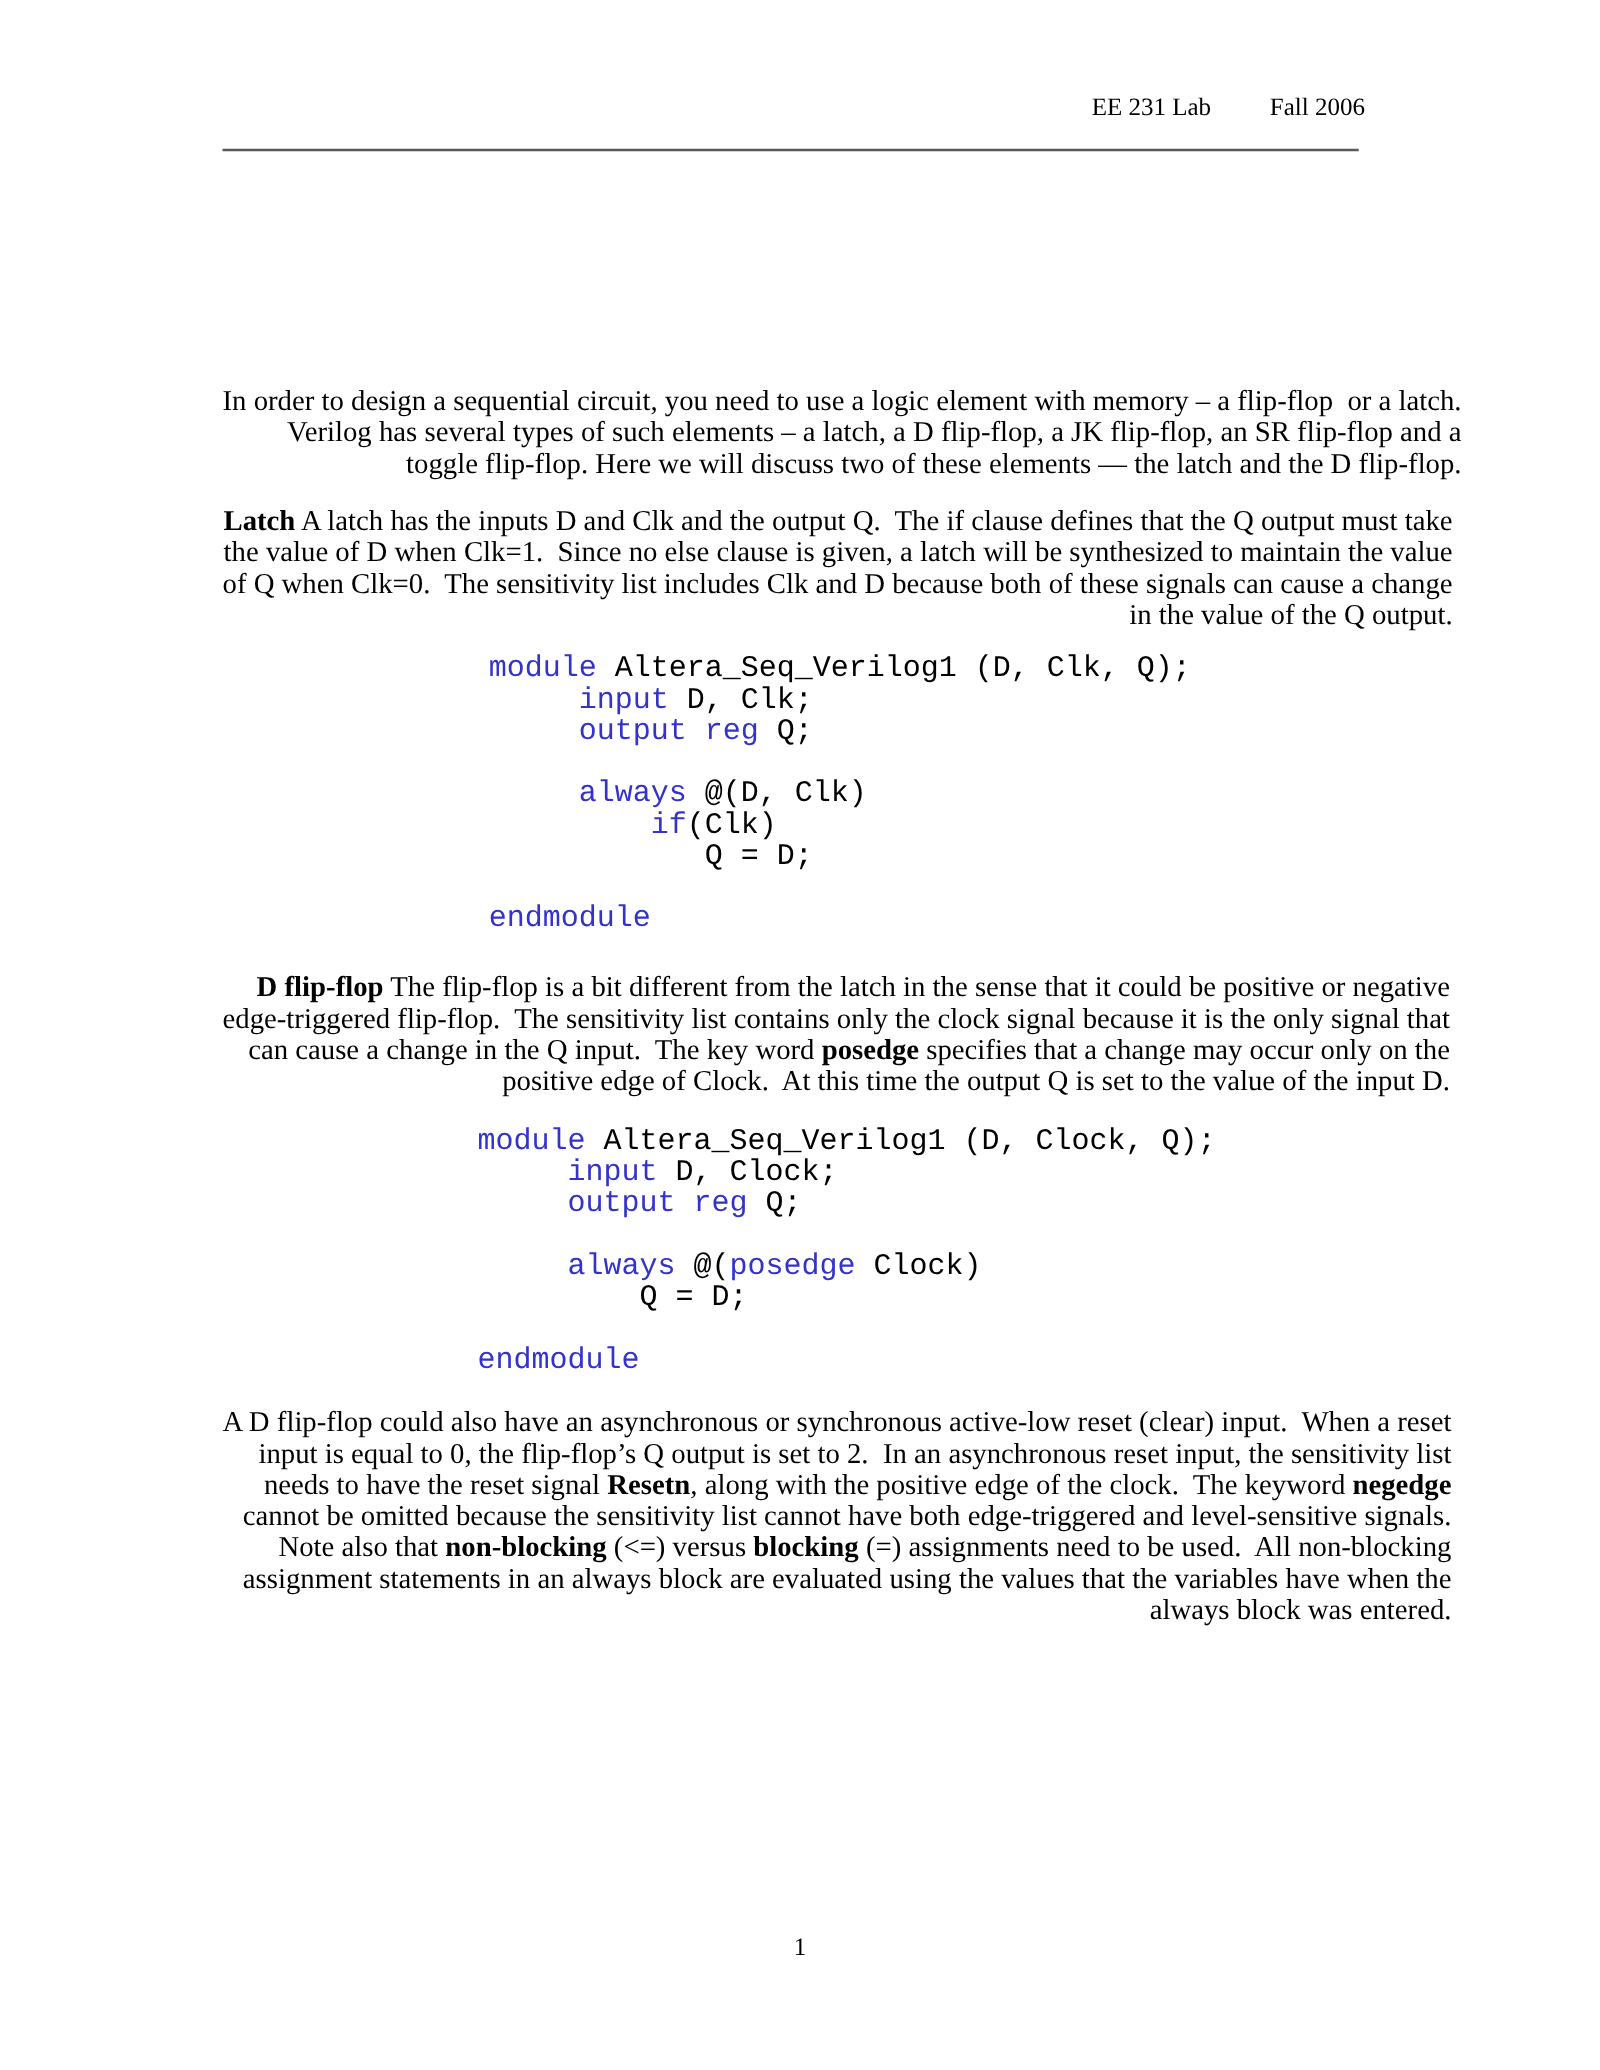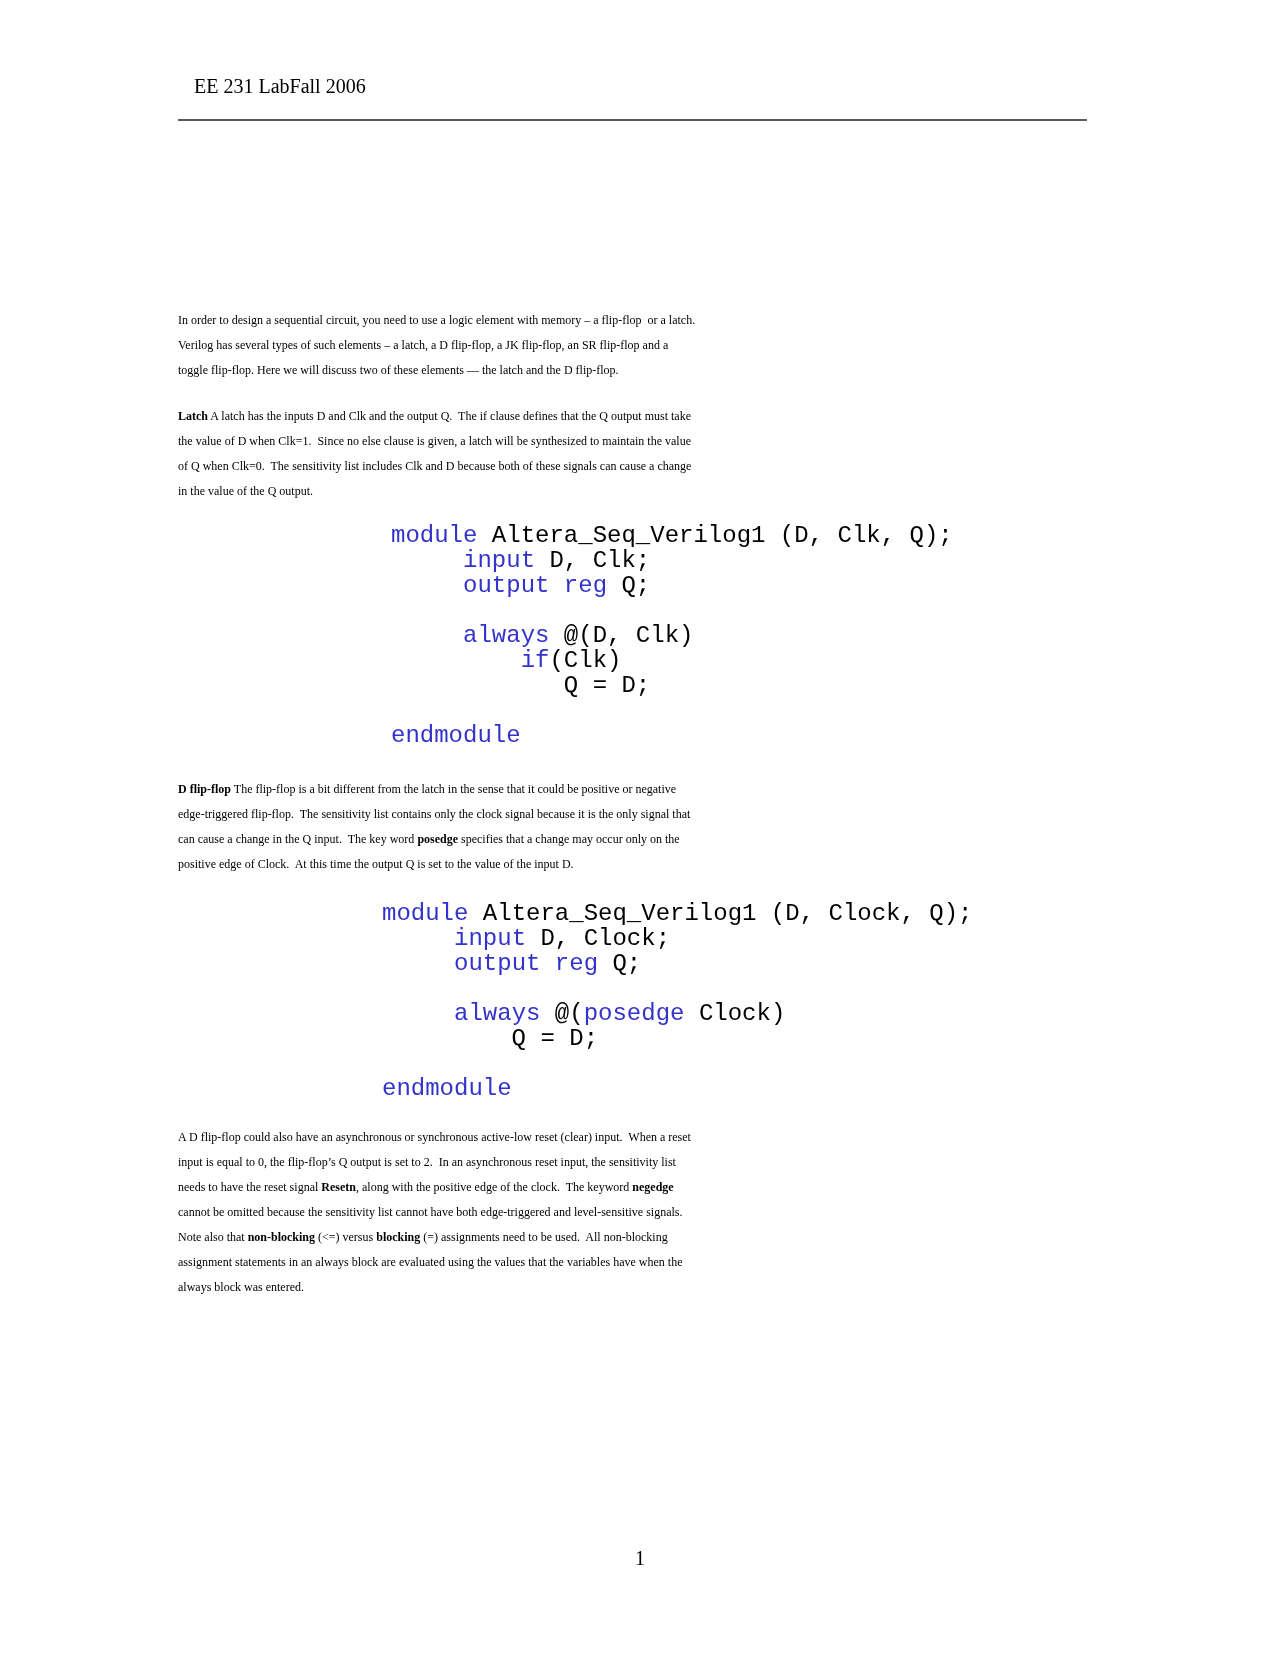--- a/index.html
+++ b/index.html
@@ -11,24 +11,24 @@
     position:relative;
     width:1280px;
     height:1656px;
     background:#ffffff;
     font-family:"Liberation Serif", serif;
     color:#000000;
     overflow:hidden;
   }
   .doc-header{
     position:absolute;
-    left:194px; top:74px; width:914px;
+    left:178px; top:74px; width:914px;
     display:flex;
-    justify-content:flex-start;
-    font-size:20px; line-height:25px;
+    justify-content:flex-end;
+    font-size:20px; line-height:25px;gap:47px;
   }
   .rule{
     position:absolute;
     left:178px; top:119px; width:909px;
     height:2px;
     background:var(--rule-color);
   }
   .title{
     position:absolute;
     left:0; top:206px; width:1280px;
@@ -39,22 +39,23 @@
   .subtitle{
     position:absolute;
     left:0; top:245px; width:1280px;
     text-align:center;
     font-size:20px; line-height:25px;
   }
   .para{
     position:absolute;
     left:178px;
     margin:0;
-    font-size:12px; line-height:25px;
+    font-size:23px; line-height:25px;
     white-space:pre-wrap;
+    text-align:right;
   }
   #para-intro{top:308px;}
   #para-latch{top:404px;}
   #para-dff{top:777px;}
   #para-reset{top:1125px;}
   .b{font-weight:bold;}
   .code{
     position:absolute;
     margin:0;
     font-family:"Liberation Mono", monospace;

